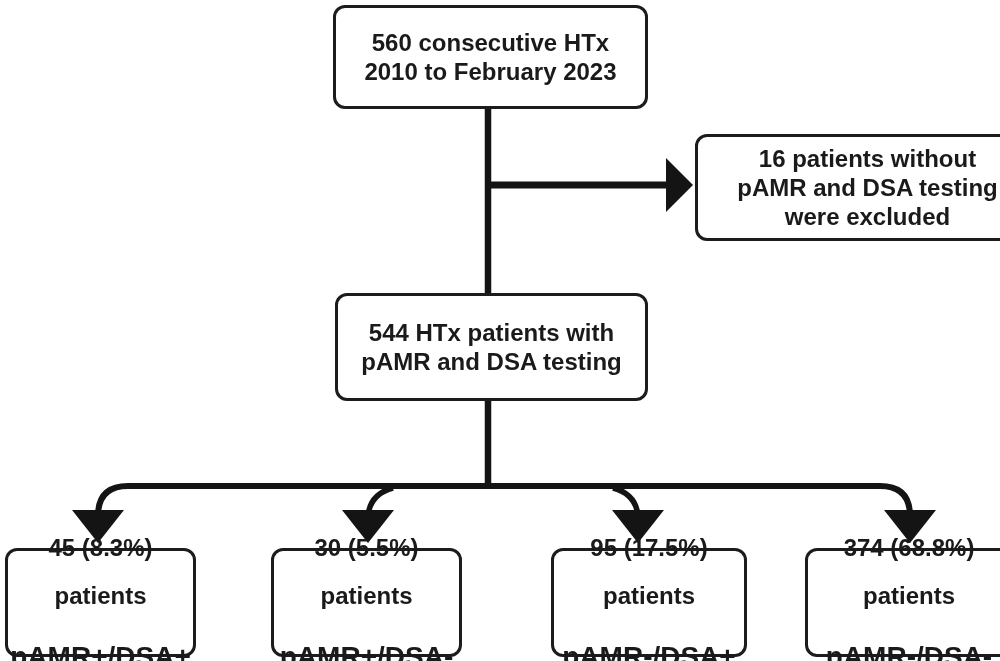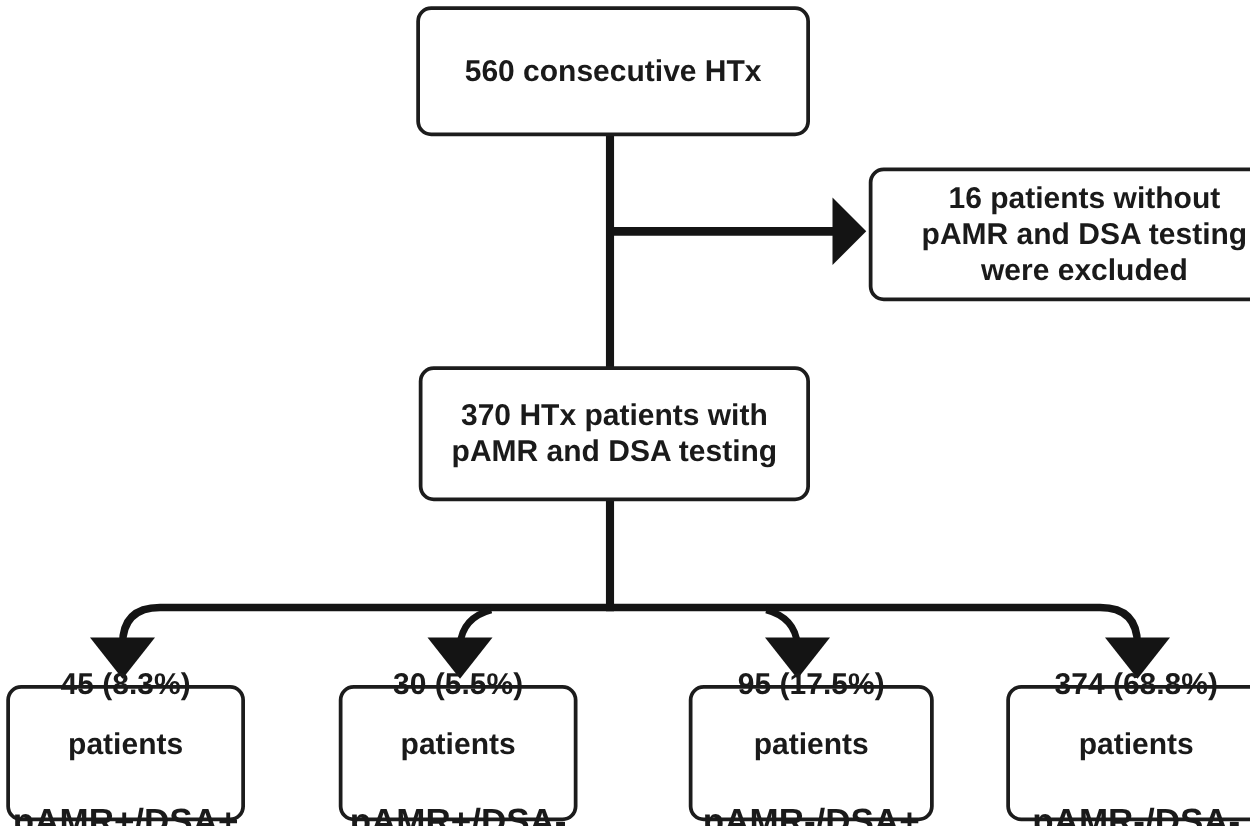--- a/index.html
+++ b/index.html
@@ -92,30 +92,31 @@
     <path class="stroke" d="M 613 488 Q 636 494 638 516" stroke-width="5.5"></path>
 
     <polygon class="fillblack" points="72,510 124,510 98,543"></polygon>
     <polygon class="fillblack" points="342,510 394,510 368,543"></polygon>
     <polygon class="fillblack" points="612,510 664,510 638,543"></polygon>
     <polygon class="fillblack" points="884,510 936,510 910,543"></polygon>
   </svg>
 
   <div class="box box-top">
     <span class="box-line">560 consecutive HTx</span>
+    <span class="box-line">2010 to February 2023</span>
   </div>
 
   <div class="box box-excluded">
     <span class="box-line">16 patients without</span>
     <span class="box-line">pAMR and DSA testing</span>
     <span class="box-line">were excluded</span>
   </div>
 
   <div class="box box-tested">
-    <span class="box-line">370 HTx patients with</span>
+    <span class="box-line">544 HTx patients with</span>
     <span class="box-line">pAMR and DSA testing</span>
   </div>
 
   <div class="box leaf leaf-1">
     <div class="leaf-count">45 (8.3%)</div>
     <div class="leaf-patients">patients</div>
     <div class="leaf-group">pAMR+/DSA+</div>
   </div>
 
   <div class="box leaf leaf-2">

